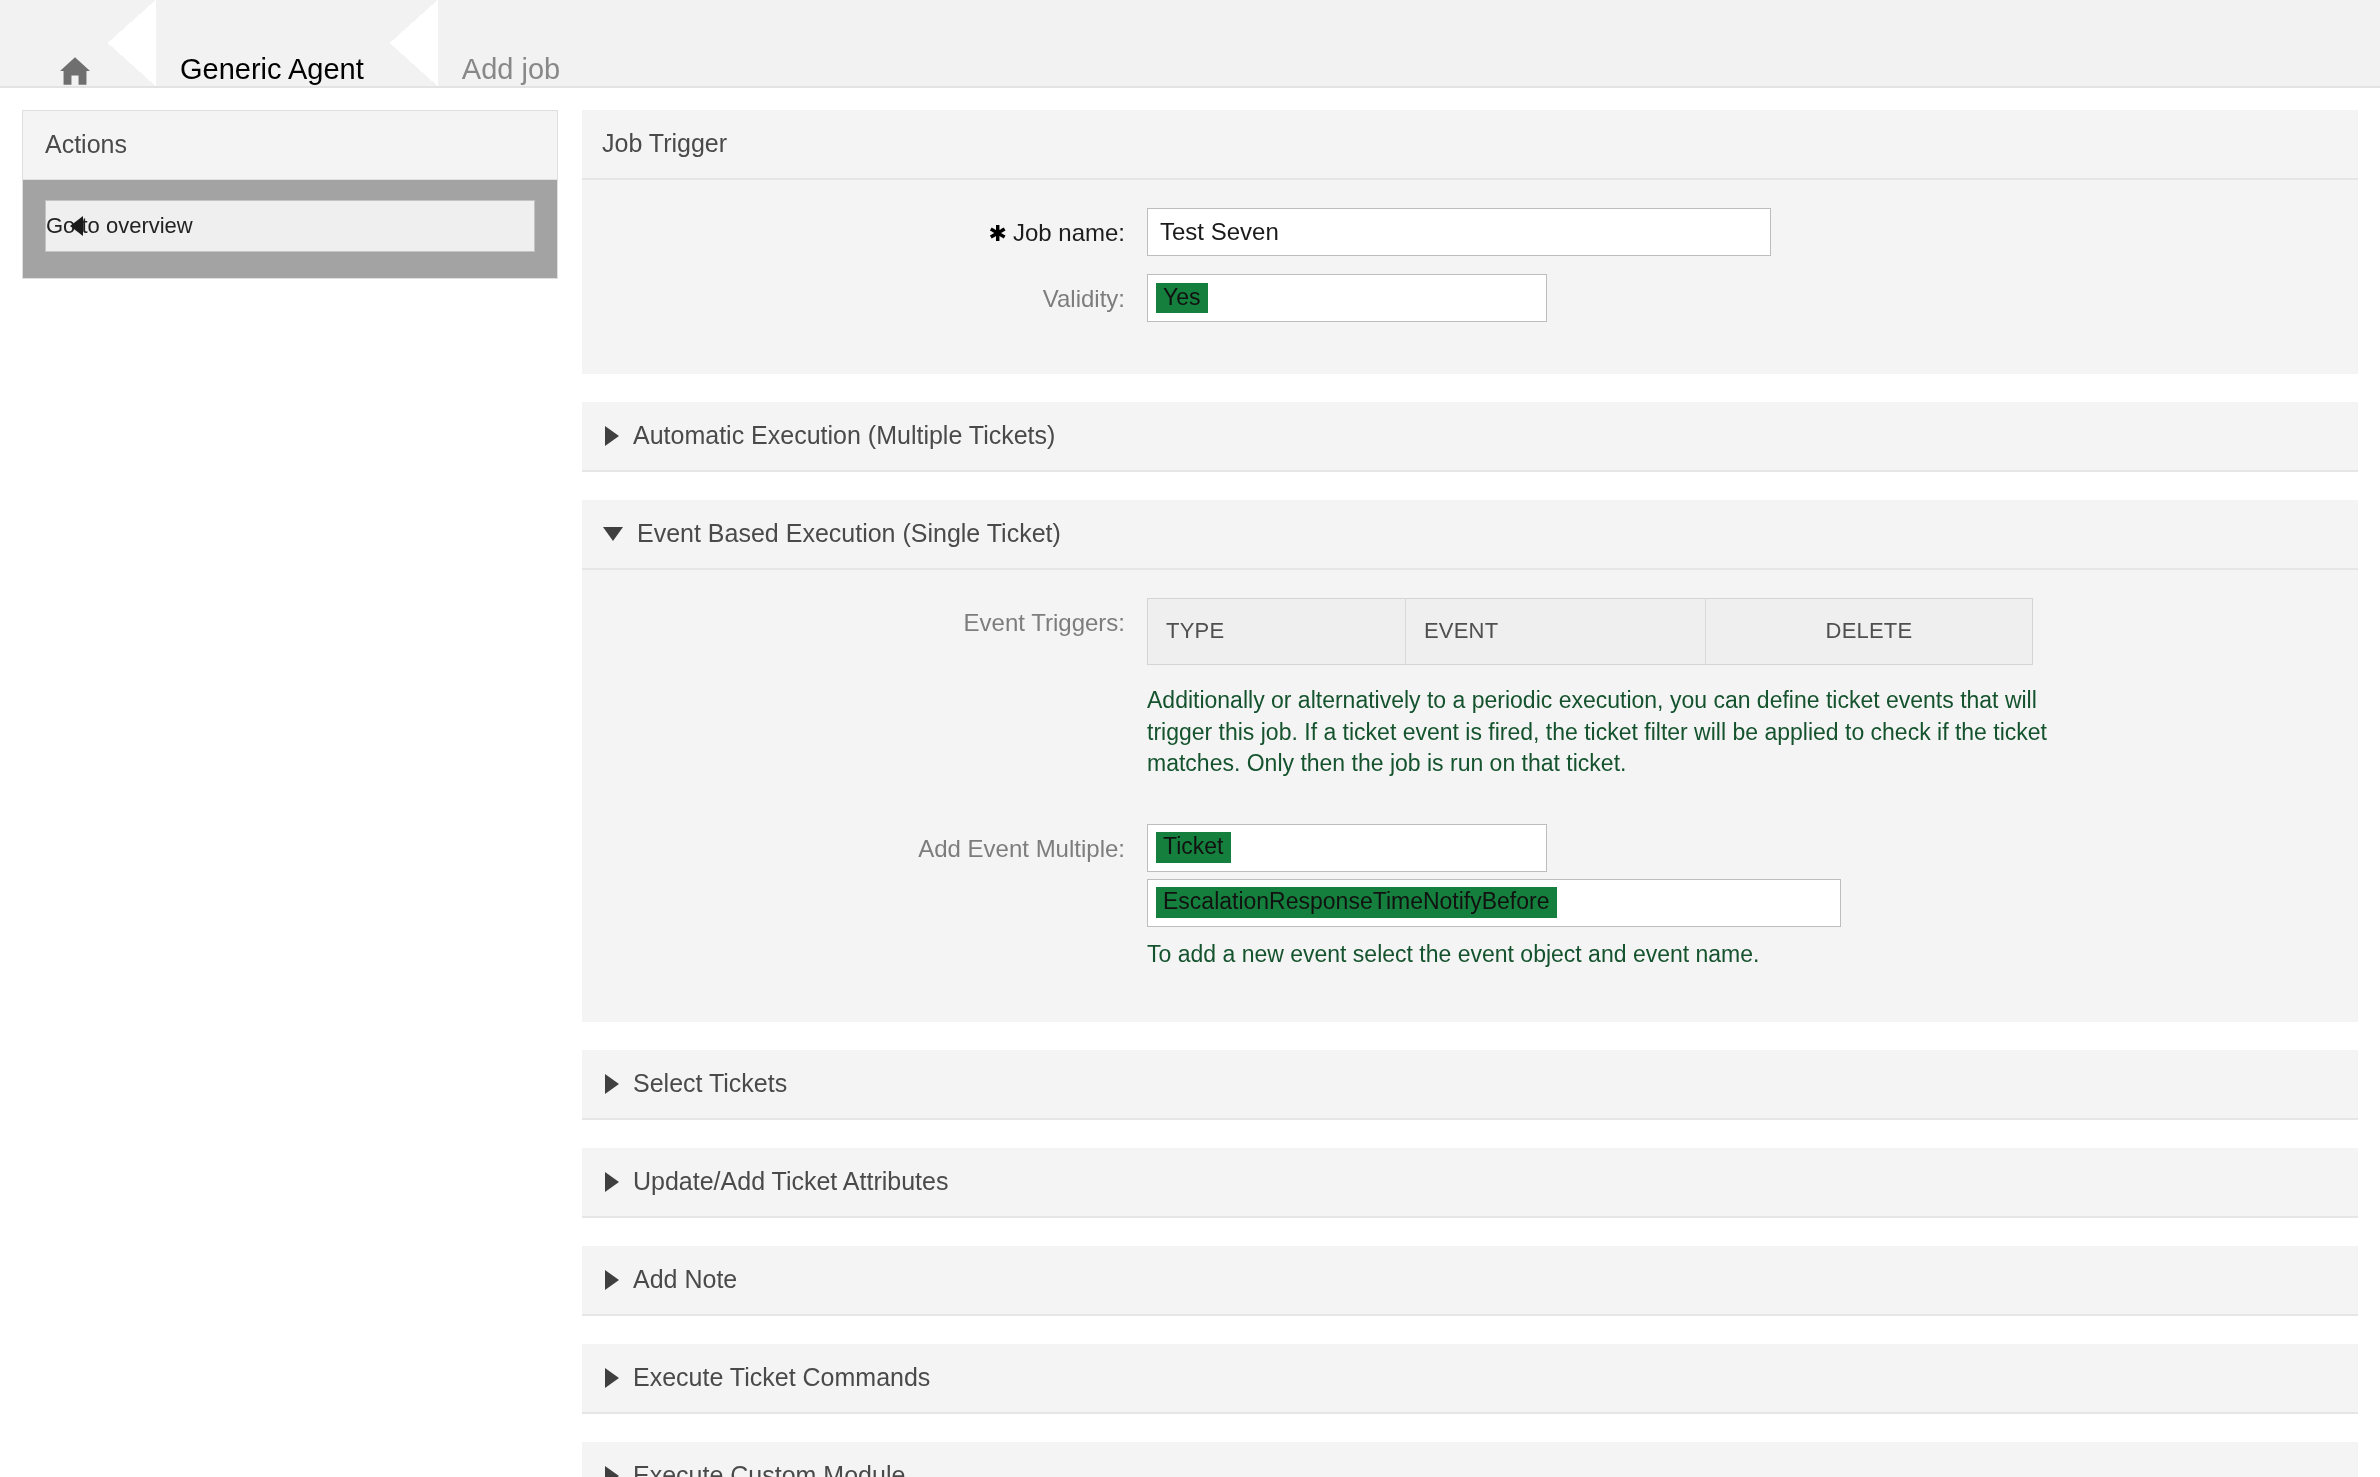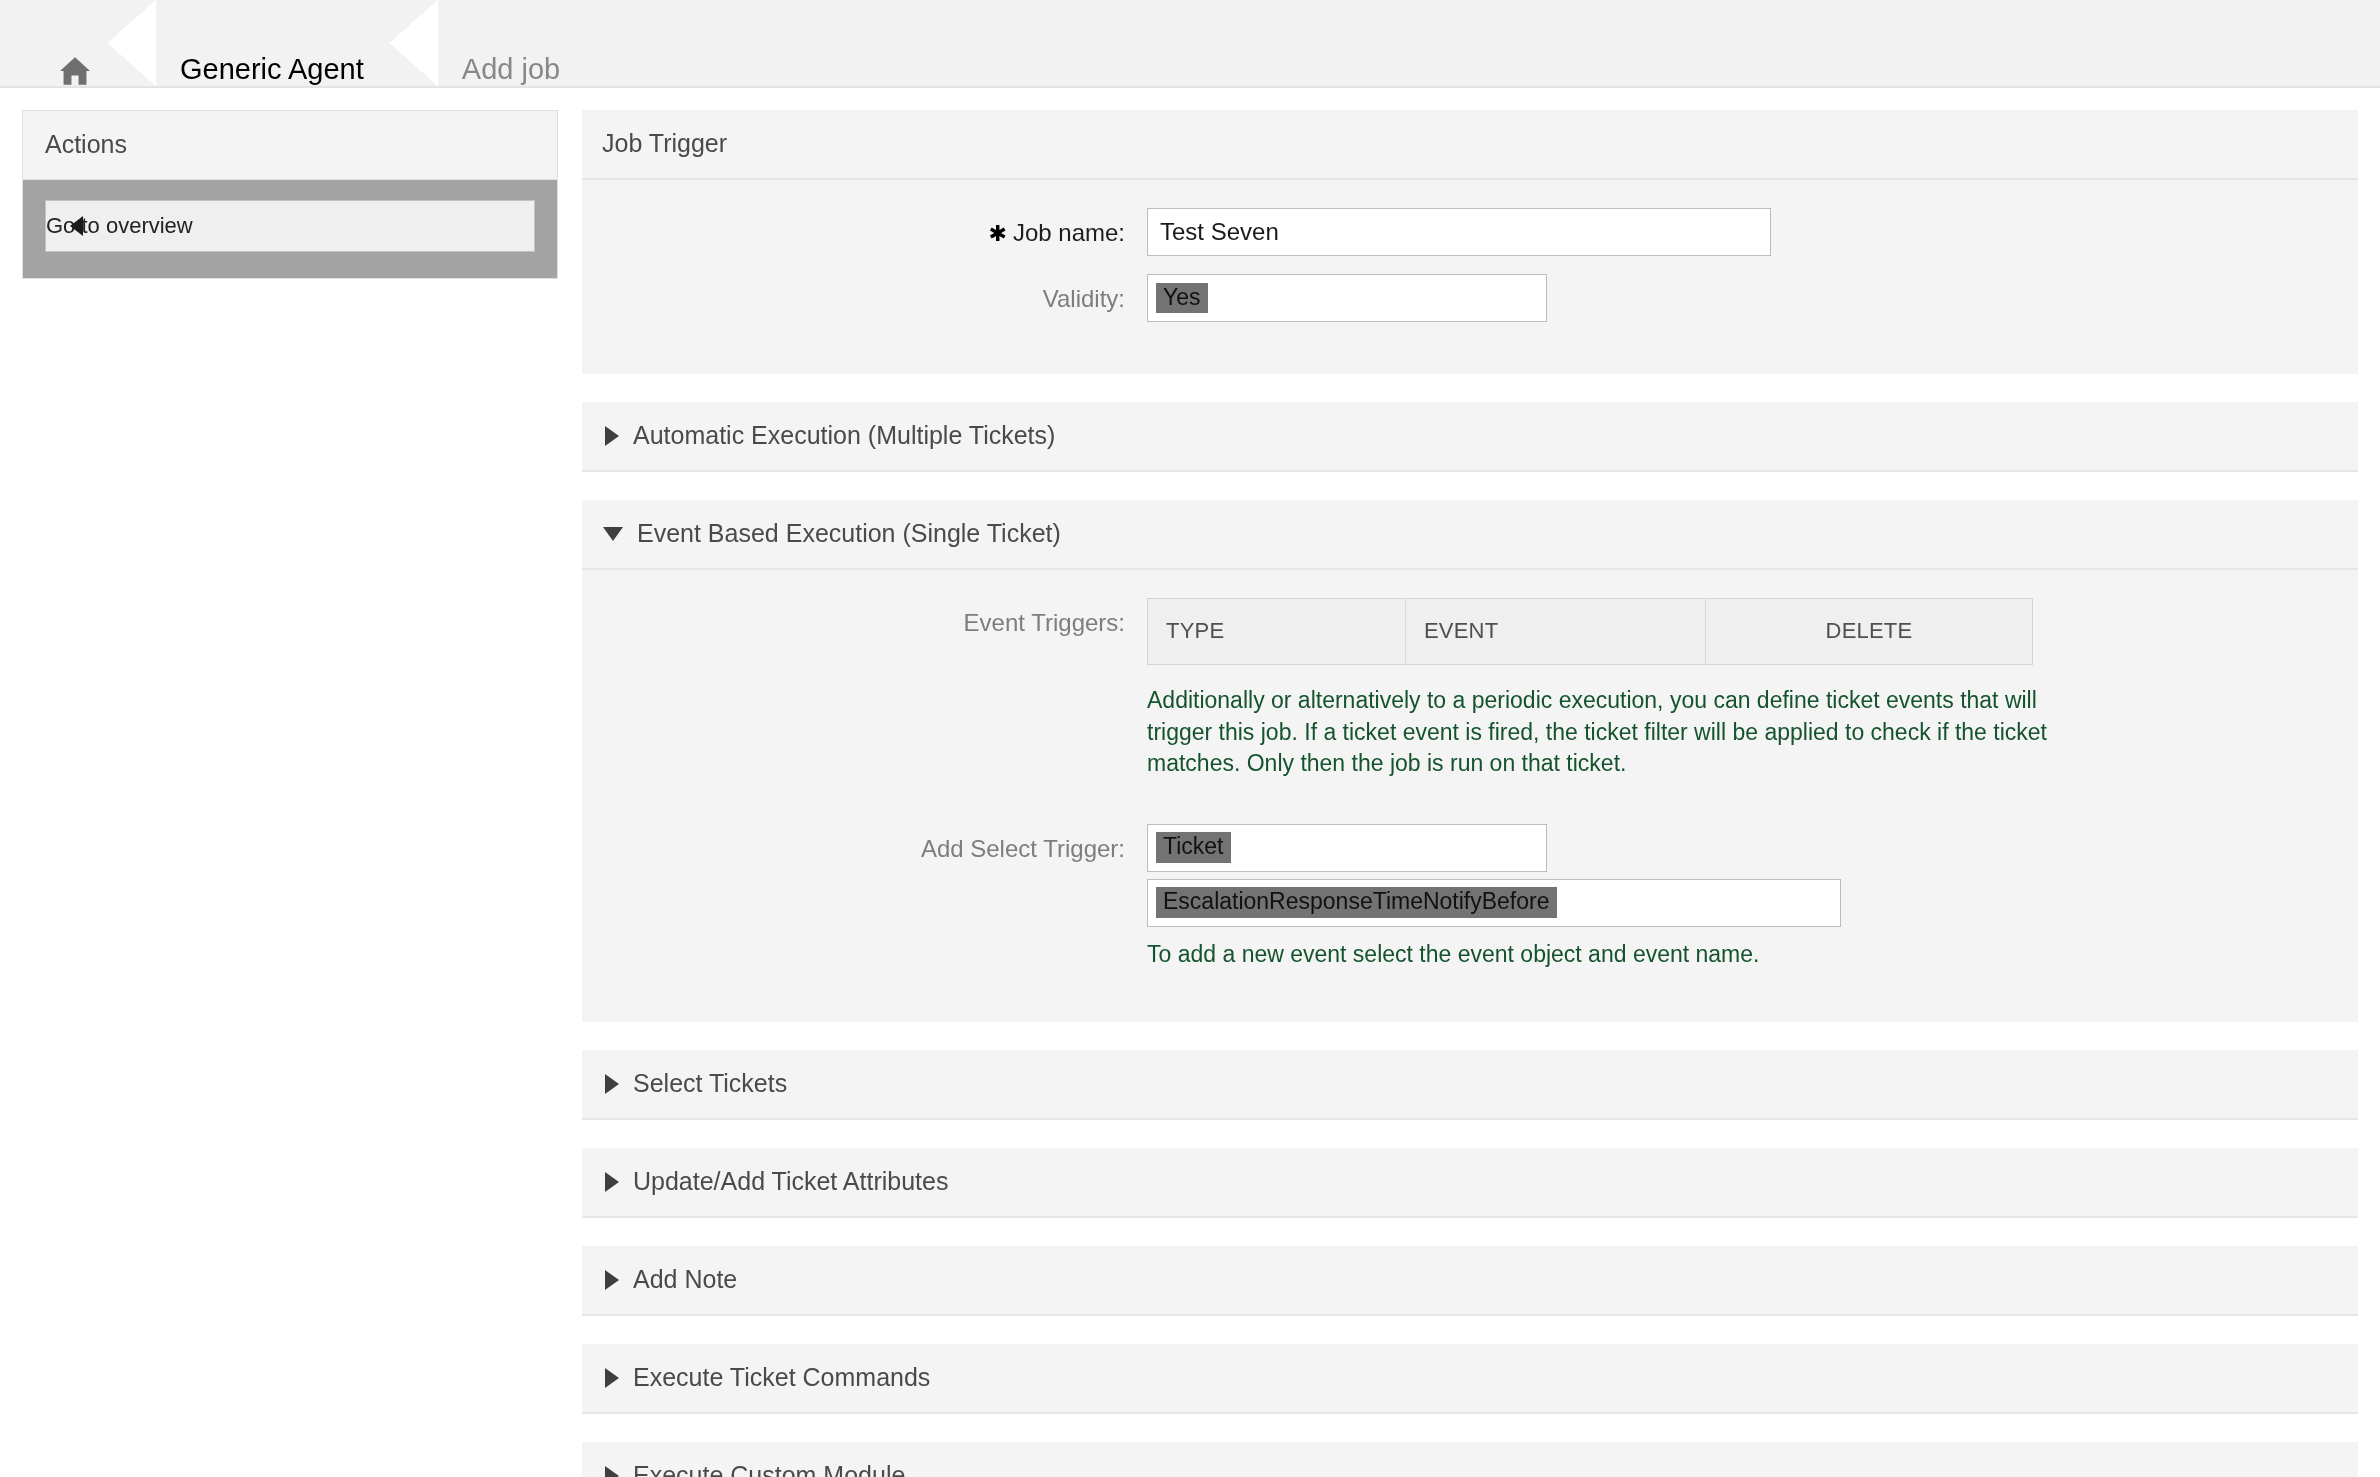--- a/index.html
+++ b/index.html
@@ -171,21 +171,21 @@
   .fake-select {
     height: 48px;
     border: 1px solid #bdbdbd;
     background: #ffffff;
     display: flex;
     align-items: center;
     padding: 0 8px;
     cursor: pointer;
   }
   .fake-select .sel-val {
-    background: #737373;
+    background: #15803d;
     color: #111111;
     font-size: 23px;
     padding: 2px 7px 3px 7px;
     line-height: 1.1;
     white-space: nowrap;
   }
   .sel-validity { width: 400px; }
   .sel-object   { width: 400px; }
   .sel-event    { width: 694px; }
 
@@ -313,21 +313,21 @@
                   <th>DELETE</th>
                 </tr>
               </thead>
               <tbody></tbody>
             </table>
             <div class="hint">Additionally or alternatively to a periodic execution, you can define ticket events that will trigger this job. If a ticket event is fired, the ticket filter will be applied to check if the ticket matches. Only then the job is run on that ticket.</div>
           </div>
         </div>
 
         <div class="form-row" style="margin-top:44px;">
-          <div class="form-label">Add Select Trigger:</div>
+          <div class="form-label">Add Event Multiple:</div>
           <div class="form-field">
             <div class="selects-row">
               <div class="fake-select sel-object">
                 <span class="sel-val">Ticket</span>
               </div>
               <div class="fake-select sel-event">
                 <span class="sel-val">EscalationResponseTimeNotifyBefore</span>
               </div>
             </div>
             <div class="hint tight">To add a new event select the event object and event name.</div>

